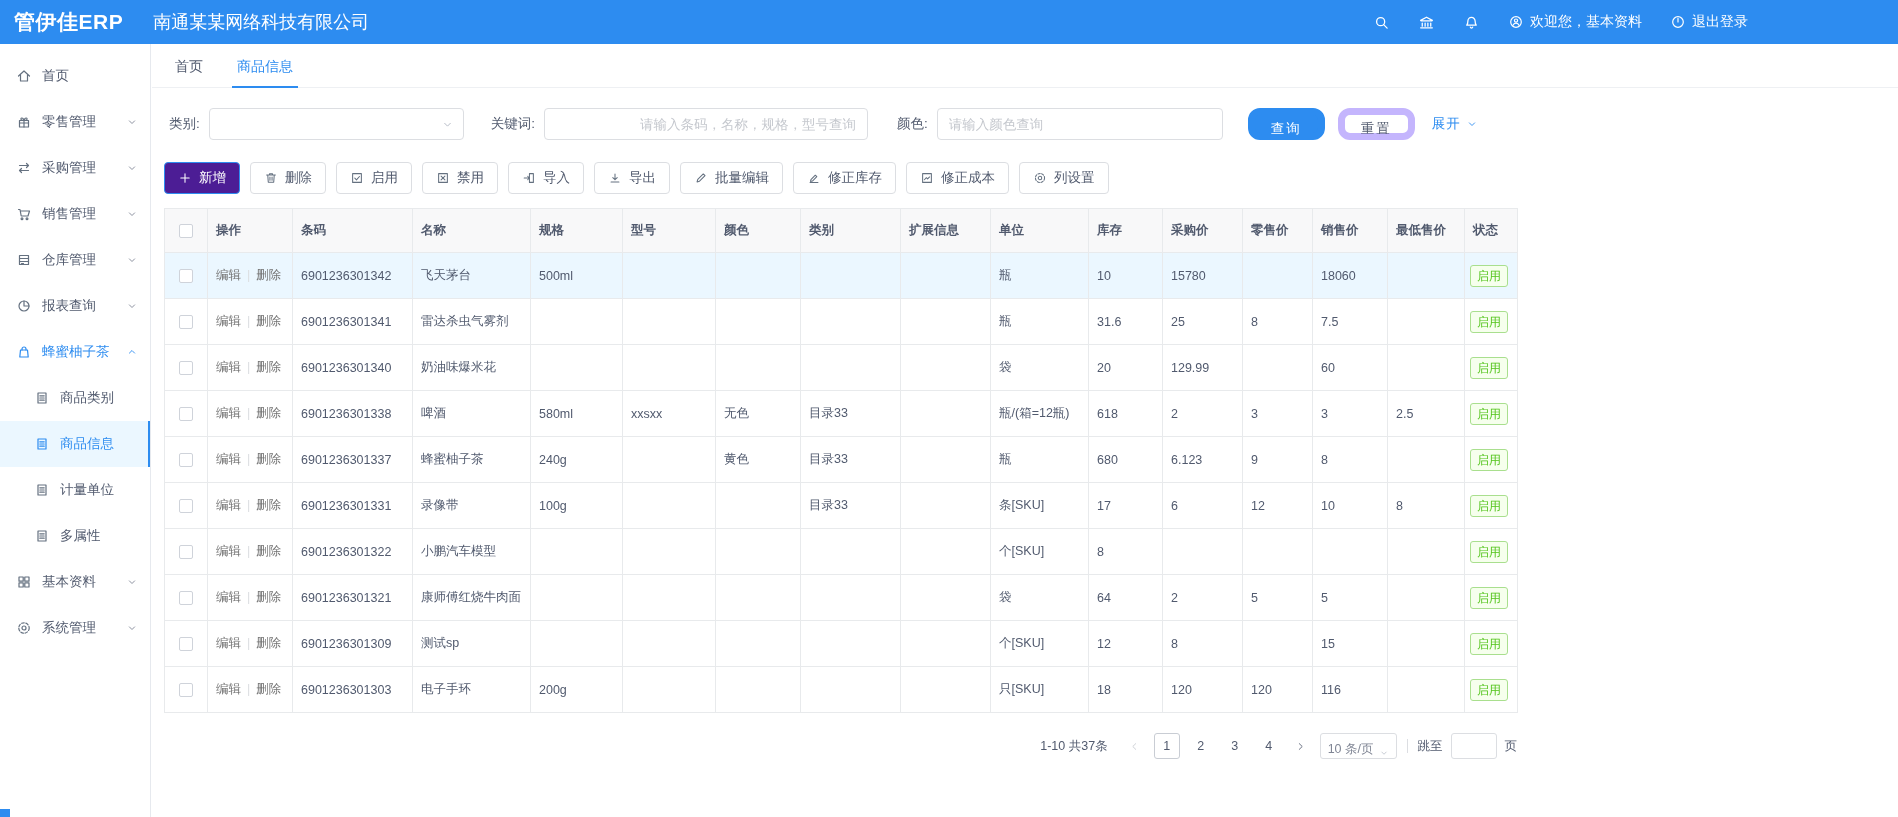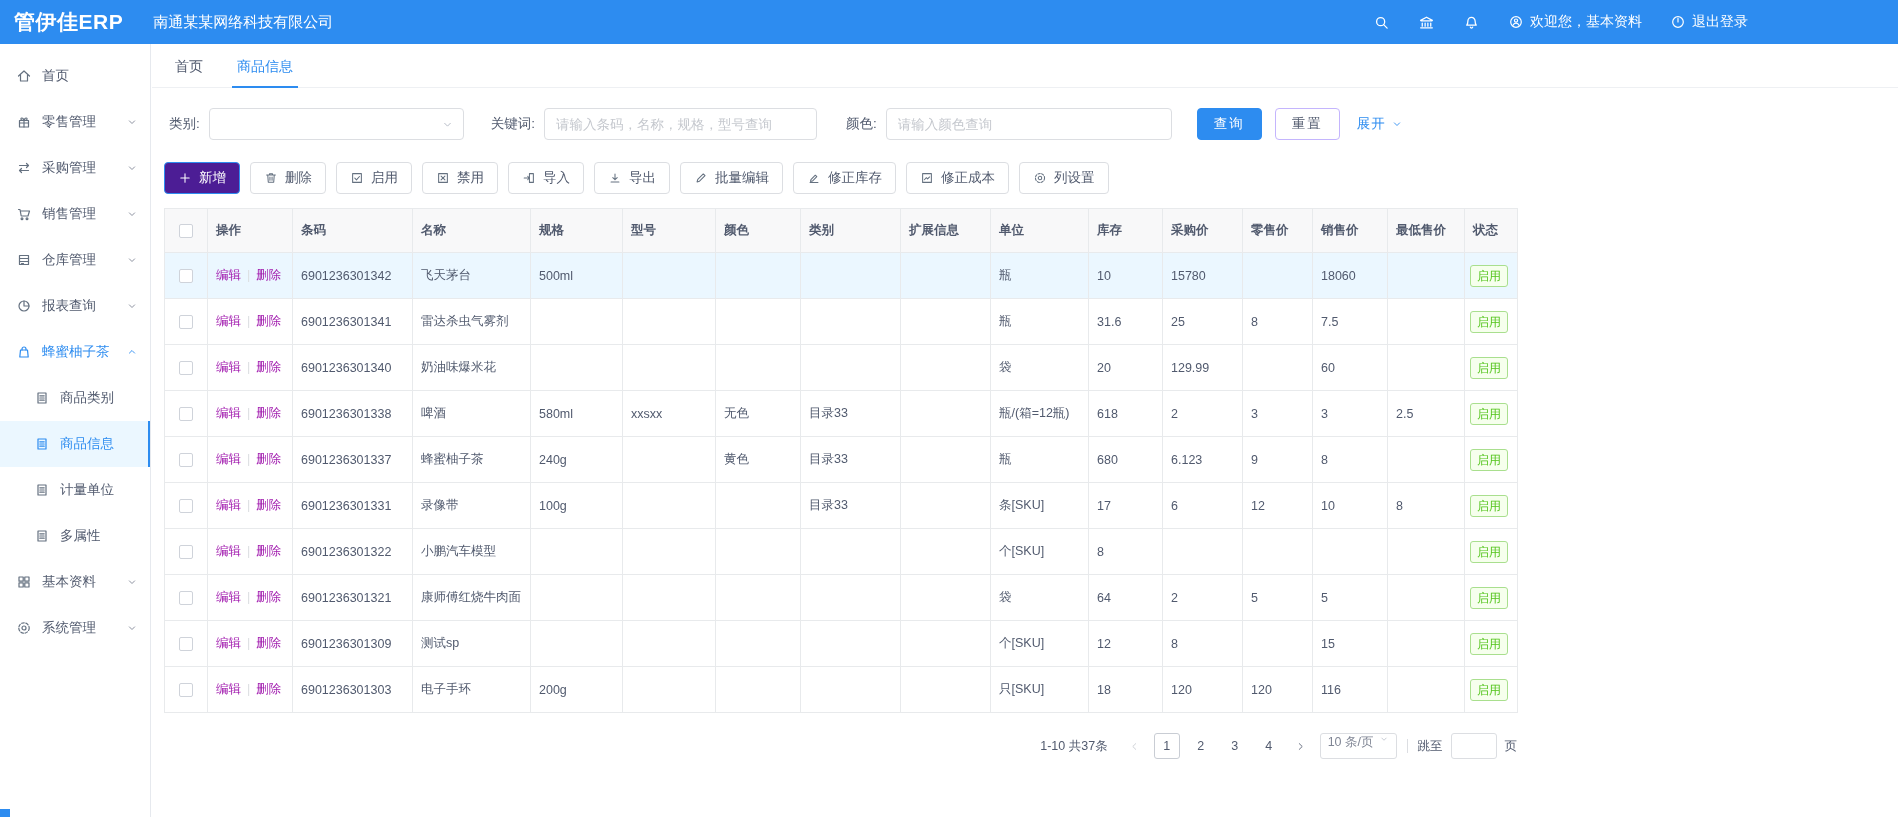--- a/index.html
+++ b/index.html
@@ -9,21 +9,21 @@
     background:#fff; color:#515a6e;
     font-family:"Liberation Sans","DejaVu Sans",sans-serif; font-size:13px;
   }
   .ic { display:inline-flex; }
   .ic svg { width:100%; height:100%; display:block; }
   .ic svg * { stroke:currentColor; fill:none; stroke-width:1.2; stroke-linecap:round; stroke-linejoin:round; }
 
   
   .topbar { position:absolute; top:0; left:0; right:0; height:44px; background:#2d8cf0; display:flex; align-items:center; color:#fff; }
   .logo { font-size:21px; font-weight:bold; margin-left:14px; letter-spacing:.5px; }
-  .company { font-size:15px; margin-left:30px; }
+  .company { font-size:18px; margin-left:30px; }
   .topbar-right { margin-left:auto; margin-right:150px; display:flex; align-items:center; gap:28px; font-size:14px; }
   .top-ic { width:17px; height:17px; cursor:pointer; }
   .top-act { display:flex; align-items:center; gap:6px; cursor:pointer; }
   .top-act .ic { width:16px; height:16px; }
 
   
   .sidebar { position:absolute; top:44px; left:0; bottom:0; width:151px; background:#fff; border-right:1px solid #e6e9ee; padding-top:9px; }
   .side-item { height:46px; display:flex; align-items:center; padding:0 10px 0 16px; font-size:13.5px; color:#515a6e; cursor:pointer; }
   .side-item .ic { width:16px; height:16px; margin-right:10px; color:#657180; flex:none; }
   .side-item .arrow { width:12px; height:12px; margin-left:auto; margin-right:2px; color:#808695; }
@@ -43,56 +43,56 @@
   .content { padding-left:12px; }
 
   
   .filter-row { display:flex; align-items:center; margin-top:20px; font-size:13.5px; }
   .f-label { margin-right:9px; margin-left:5px; color:#515a6e; white-space:nowrap; }
   .f-label.g1 { margin-left:27px; } .f-label.g2 { margin-left:29px; }
   .select { width:255px; height:32px; border:1px solid #dcdee2; border-radius:4px; background:#fff; display:flex; align-items:center; justify-content:flex-end; padding-right:9px; cursor:pointer; }
   .select .ic { width:13px; height:13px; color:#b6bcc6; }
   .f-input { height:32px; border:1px solid #dcdee2; border-radius:4px; padding:0 11px; font-size:13.5px; color:#515a6e; outline:none; font-family:inherit; background:#fff; }
   .f-input::placeholder { color:#c5c8ce; }
-  .kw { width:273px; } .cl { width:286px; }
-  .btn { height:32px; border-radius:4px; border:1px solid #c4b5fd; background:#fff; color:#515a6e; font-size:13.5px; padding:5px 16px; cursor:pointer; font-family:inherit; letter-spacing:2px; }
+  .kw { width:324px;text-align:right; } .cl { width:286px; }
+  .btn { height:32px; border-radius:12px; border:7px solid #c4b5fd; background:#fff; color:#515a6e; font-size:13.5px; padding:5px 16px; cursor:pointer; font-family:inherit; letter-spacing:2px; }
   .btn.primary { background:#2d8cf0; border-color:#2d8cf0; color:#fff; margin-left:25px; }
   .btn.plain { margin-left:13px; }
   .expand { display:flex; align-items:center; color:#2d8cf0; margin-left:17px; cursor:pointer; letter-spacing:1px; }
   .expand .ic { width:12px; height:12px; margin-left:5px; }
 
   
   .toolbar { display:flex; align-items:center; gap:10px; margin-top:22px; }
   .tbtn { height:32px; display:inline-flex; align-items:center; gap:7px; padding:0 13px; border:1px solid #dcdee2; border-radius:4px; background:#fff; font-size:13.5px; color:#515a6e; cursor:pointer; white-space:nowrap; }
   .tbtn .ic { width:14px; height:14px; color:#657180; }
   .tbtn.primary { background:#4c1d95; border-color:#2d8cf0; color:#fff; }
   .tbtn.primary .ic { color:#fff; }
 
   
   .grid-table { margin-top:14px; border-collapse:collapse; table-layout:fixed; width:1353px; }
   .grid-table th, .grid-table td { border:1px solid #e8eaec; padding:0 8px; font-size:12.5px; text-align:left; white-space:nowrap; overflow:hidden; }
   .grid-table th { height:44px; background:#f8f8f9; color:#515a6e; font-weight:bold; }
   .grid-table td { height:46px; color:#515a6e; background:#fff; }
   .grid-table tr.hl td { background:#ebf7ff; }
   .cb-cell { text-align:center !important; }
   .cb { width:14px; height:14px; border:1px solid #cfd3da; border-radius:2px; background:#fff; display:inline-block; vertical-align:middle; cursor:pointer; }
-  .link { color:#a21caf; cursor:pointer; text-decoration:none; }
+  .link { color:#737373; cursor:pointer; text-decoration:none; }
   .sep { color:#dcdee2; margin:0 6px; }
   .st-cell { padding:0 5px !important; }
   .badge { display:inline-block; height:22px; line-height:20px; padding:0 6px; border:1px solid #a9df8e; color:#52c41a; background:#f6ffed; border-radius:3px; font-size:12px; }
 
   
   .pager { width:1353px; margin-top:20px; display:flex; align-items:center; justify-content:flex-end; gap:8px; font-size:12.5px; color:#515a6e; }
   .pg-total { margin-right:8px; }
   .pg-arrow { width:22px; height:26px; display:flex; align-items:center; justify-content:center; cursor:pointer; color:#515a6e; }
   .pg-arrow .ic { width:11px; height:11px; }
   .pg-arrow.disabled { color:#c5c8ce; }
   .pg-num { min-width:26px; height:26px; line-height:24px; text-align:center; border:1px solid transparent; border-radius:3px; cursor:pointer; }
   .pg-num.active { border-color:#c9cdd4; background:#fff; }
-  .pg-size { height:26px; border:1px solid #dcdee2; border-radius:3px; display:flex; align-items:flex-start; gap:5px; padding:0 7px; color:#808695; cursor:pointer; }
+  .pg-size { height:26px; border:1px solid #dcdee2; border-radius:3px; display:flex; align-items:flex-end; gap:5px; padding:0 7px; color:#808695; cursor:pointer; }
   .pg-size .ic { width:10px; height:10px; color:#b6bcc6; }
   .pg-div { width:1px; height:14px; background:#dcdee2; margin:0 2px; }
   .pg-jump { width:46px; height:26px; border:1px solid #dcdee2; border-radius:3px; outline:none; padding:0 5px; font-family:inherit; }
 
   .corner-strip { position:absolute; left:0; bottom:0; width:10px; height:8px; background:#2d8cf0; }
 </style>
 </head>
 <body>
 
 <header class="topbar">

